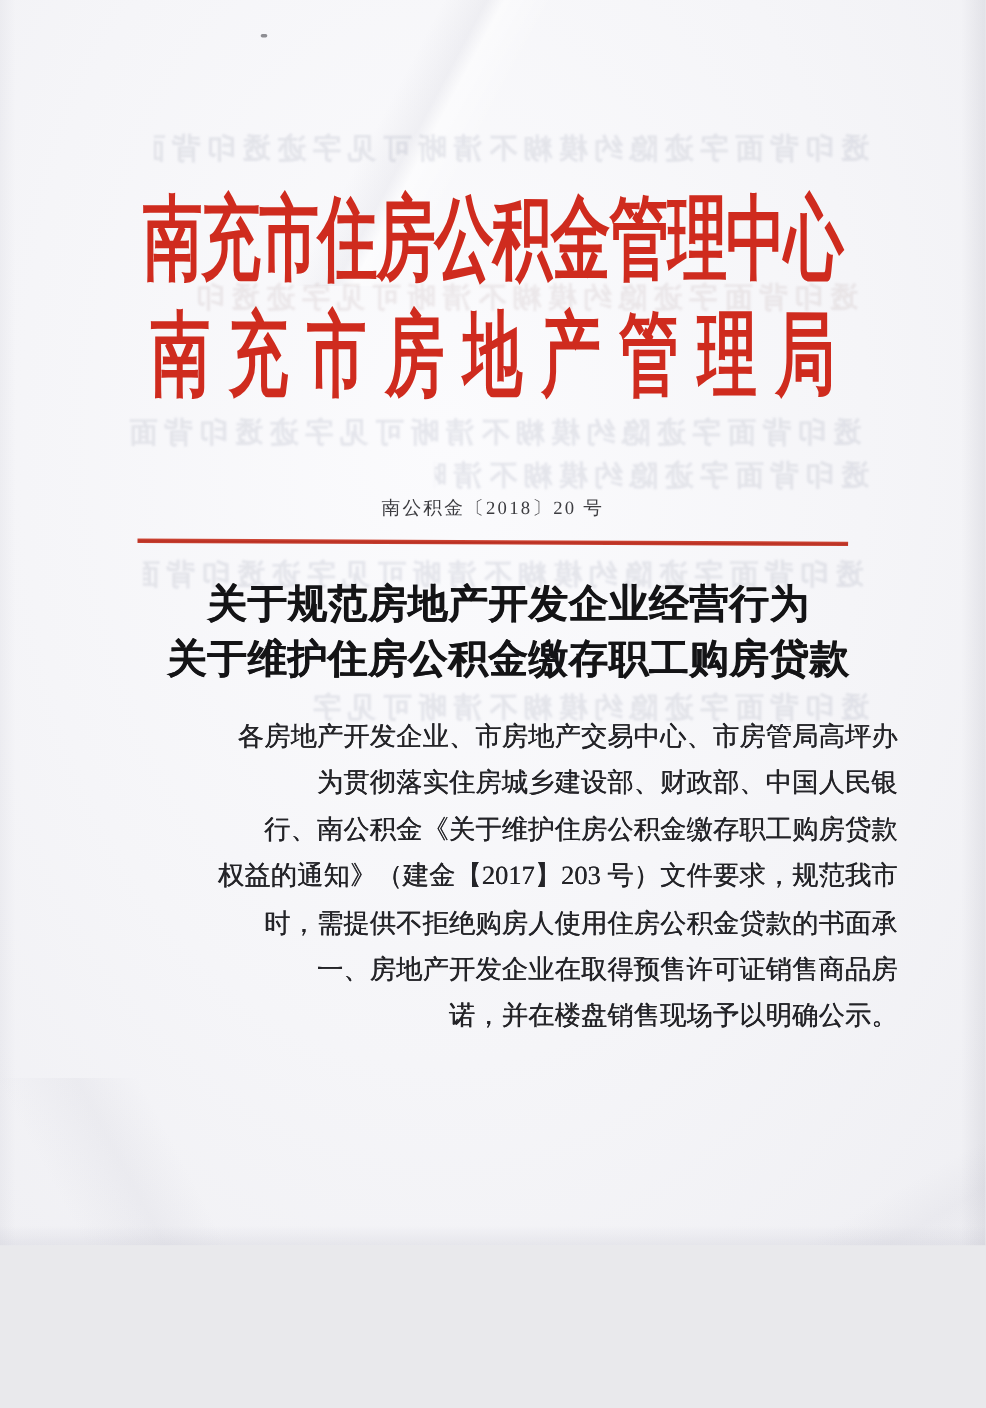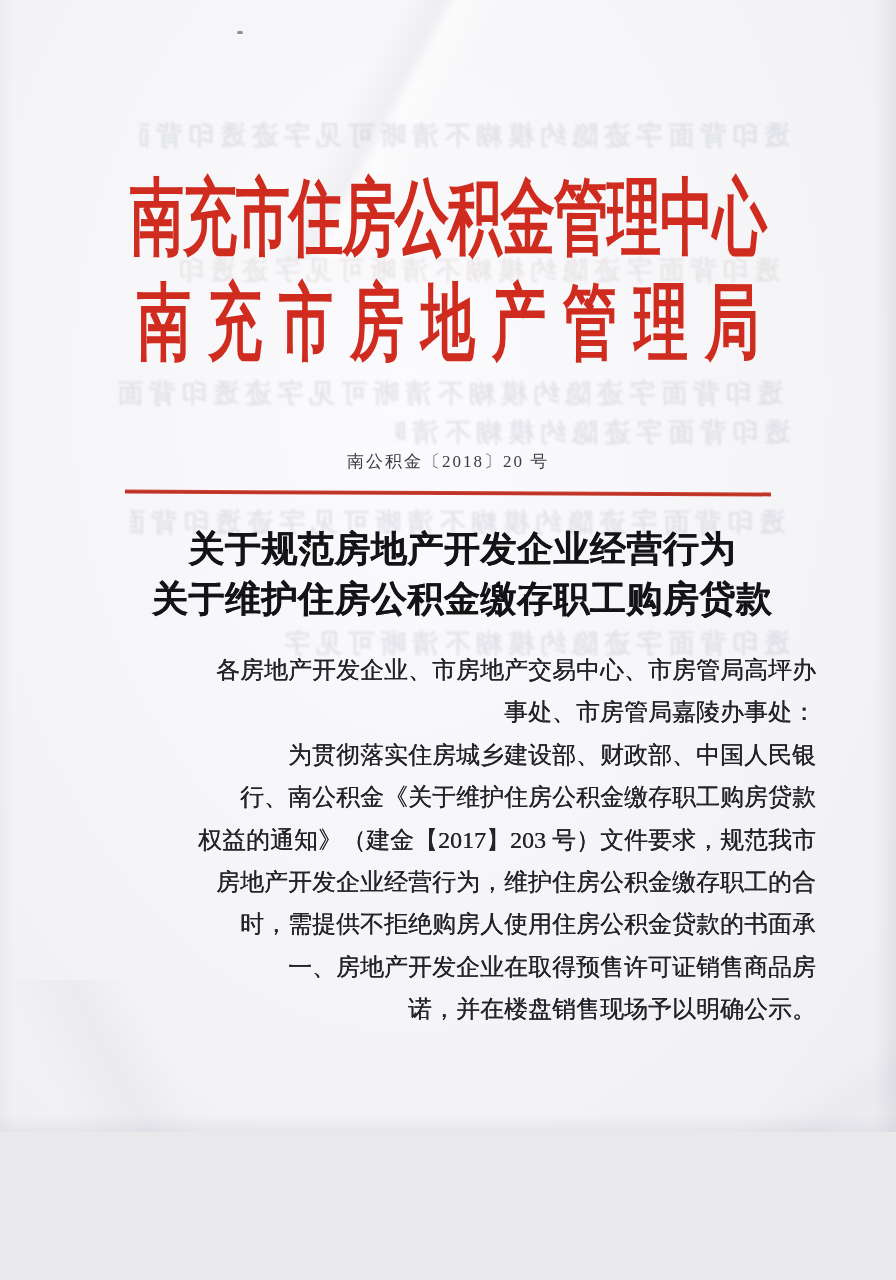--- a/index.html
+++ b/index.html
@@ -106,23 +106,21 @@
 
   <div class="red-rule"></div>
 
   <div class="notice-title">
     <div class="title-line">关于规范房地产开发企业经营行为</div>
     <div class="title-line">关于维护住房公积金缴存职工购房贷款</div>
   </div>
 
   <div class="doc-body">
     <div class="body-line">各房地产开发企业、市房地产交易中心、市房管局高坪办</div>
-    <div class="body-line">事处、市房管局嘉陵办事处：</div>
     <div class="body-line indent">为贯彻落实住房城乡建设部、财政部、中国人民银</div>
     <div class="body-line">行、南公积金《关于维护住房公积金缴存职工购房贷款</div>
     <div class="body-line">权益的通知》（建金【2017】203 号）文件要求，规范我市</div>
-    <div class="body-line">房地产开发企业经营行为，维护住房公积金缴存职工的合</div>
     <div class="body-line">时，需提供不拒绝购房人使用住房公积金贷款的书面承</div>
     <div class="body-line indent">一、房地产开发企业在取得预售许可证销售商品房</div>
     <div class="body-line">诺，并在楼盘销售现场予以明确公示。</div>
   </div>
 
 </div>
 
 </body></html>

